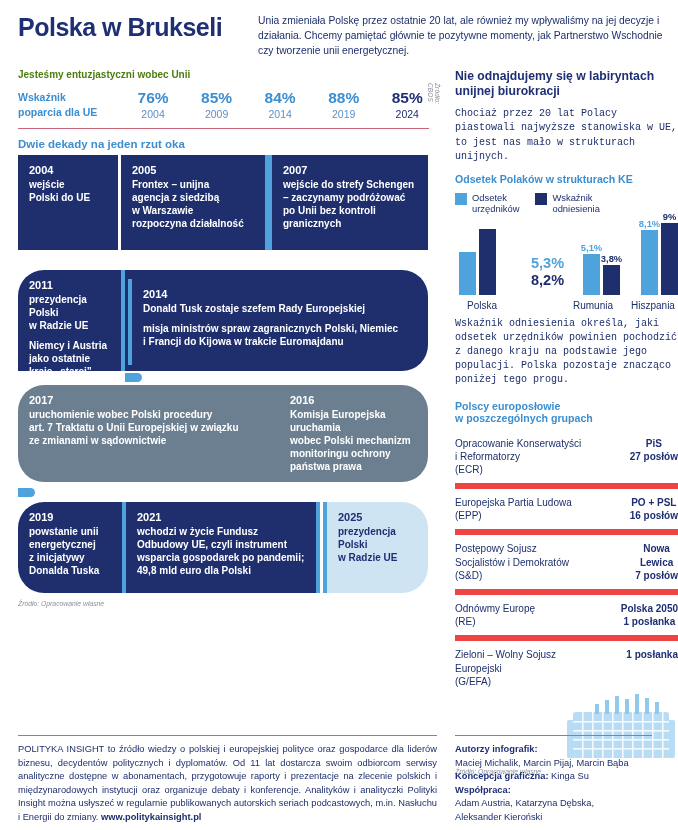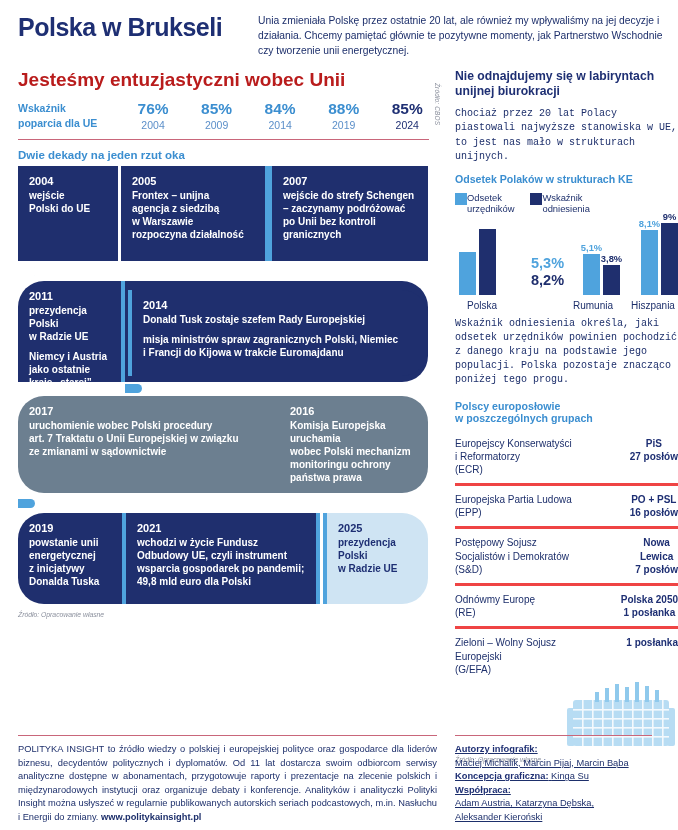--- a/index.html
+++ b/index.html
@@ -24,21 +24,21 @@
     flex: 1; padding-top: 4px; padding-right: 4px;
   }
 
   
   .cols { display: flex; align-items: flex-start; }
   .colL { width: 447px; position: relative; }
   .colR { width: 231px; position: relative; padding-left: 8px; }
 
   
   .cbos-wrap { position: relative; padding: 6px 8px 0 18px; }
-  .sect-title { font-size: 19px; font-weight: bold; color: #b91c1c; }
+  .sect-title { font-size: 10px; font-weight: bold; color: #4d7c0f; }
   .cbos-row { display: flex; align-items: flex-end; margin-top: 9px; }
   .cbos-label {
     font-size: 10.5px; color: #3b8ed0; font-weight: bold;
     line-height: 1.35; width: 104px; padding-bottom: 1px;
   }
   .cbos-item { width: 64px; text-align: center; }
   .cbos-pct { font-size: 15.5px; font-weight: bold; color: #3b8ed0; }
   .cbos-pct.dark { color: #1e2f73; }
   .cbos-yr { font-size: 10.5px; color: #5b8fc9; margin-top: 1px; }
   .cbos-yr.dark { color: #1e2f73; }
@@ -81,21 +81,21 @@
     font-size: 6.8px; font-style: italic; color: #8a8f9c;
     margin: 7px 0 0 18px;
   }
 
   
   .r-title { font-size: 12.2px; font-weight: bold; color: #1e2f73; line-height: 1.25; margin-top: 6px; }
   .r-body { font-size: 10px; color: #1d2f6b; line-height: 1.42; margin-top: 8px; font-family: Liberation Mono, monospace; }
   .r-sub { font-size: 10.6px; font-weight: bold; color: #3b8ed0; margin-top: 9px; }
 
   .legend { display: flex; gap: 16px; margin-top: 7px; }
-  .legend .li { display: flex; align-items: flex-start; }
+  .legend .li { display: flex; align-items: flex-start; gap: 5px; }
   .swatch { width: 12px; height: 12px; margin-top: 1px; flex: none; }
   .sw-light { background: #4fa3dd; }
   .sw-dark { background: #1f2f6e; }
   .legend .lt { font-size: 9.4px; color: #1d2f6b; line-height: 1.2; }
 
   
   .chart { position: relative; height: 92px; margin-top: 4px; }
   .grp { position: absolute; bottom: 16px; display: flex; align-items: flex-end; gap: 3px; }
   .bar { width: 17px; position: relative; }
   .bar.lb { background: #4fa3dd; }
@@ -105,32 +105,32 @@
   .vlab.lb { color: #4fa3dd; }
   .vlab.db { color: #1f2f6e; }
   .xlab { position: absolute; bottom: 0; font-size: 10px; color: #1d2f6b; }
   .pl-side { position: absolute; left: 76px; bottom: 22px; line-height: 1.15; }
   .pl-side .v1 { font-size: 14.5px; font-weight: bold; color: #4fa3dd; text-align: right; }
   .pl-side .v2 { font-size: 14.5px; font-weight: bold; color: #1f2f6e; }
 
   
   .mep { margin-top: 6px; }
   .mep-row { display: flex; justify-content: space-between; align-items: flex-start;
-             padding: 7px 0 7px 0; border-top: 3px solid #ef4444; gap: 6px; }
+             padding: 7px 0 7px 0; border-top: 6px solid #ef4444; gap: 6px; }
   .mep-row:first-child { border-top: none; }
   .mep-l { font-size: 10px; color: #1d2f6b; line-height: 1.32; }
   .mep-r { font-size: 10px; font-weight: bold; color: #1e2f73; line-height: 1.32; text-align: center; white-space: pre-line; }
 
   .ep-bldg { position: relative; height: 74px; margin-top: 2px; }
   .src-right { font-size: 6.8px; font-style: italic; color: #8a8f9c; margin-top: 4px; }
 
   
   .footer { position: absolute; left: 0; right: 0; bottom: 0; display: flex; }
   .foot-l { width: 447px; padding: 0 10px 6px 18px; }
-  .foot-r { width: 231px; padding: 0 26px 6px 8px; text-decoration: underline; }
+  .foot-r { width: 231px; padding: 0 26px 6px 8px; }
   .foot-rule { height: 1.4px; background: #c9667a; margin-bottom: 7px; }
   .foot-text { font-size: 9.3px; color: #1d2f6b; line-height: 1.45; text-align: justify; }
   .foot-text b { font-weight: bold; }
   .cred { font-size: 9.3px; color: #1d2f6b; line-height: 1.45; }
   .cred b { color: #1e2f73; }
 </style>
 </head>
 <body>
 
 <div class="page">
@@ -357,21 +357,21 @@
         <div class="xlab" style="left:176px">Hiszpania</div>
       </div>
 
       <div class="r-body" style="margin-top:6px">Wskaźnik odniesienia określa, jaki odsetek urzędników powinien pochodzić z danego kraju na podstawie jego populacji. Polska pozostaje znacząco poniżej tego progu.</div>
 
       <div class="r-sub" style="white-space:pre-line;margin-top:12px">Polscy europosłowie
 w poszczególnych grupach</div>
 
       <div class="mep">
         <div class="mep-row">
-          <div class="mep-l" style="white-space:pre-line">Europejscy Konserwatyści
+          <div class="mep-l" style="white-space:pre-line">Opracowanie Konserwatyści
 i Reformatorzy
 (ECR)</div>
           <div class="mep-r">PiS
 27 posłów</div>
         </div>
         <div class="mep-row">
           <div class="mep-l" style="white-space:pre-line">Europejska Partia Ludowa
 (EPP)</div>
           <div class="mep-r">PO + PSL
 16 posłów</div>

